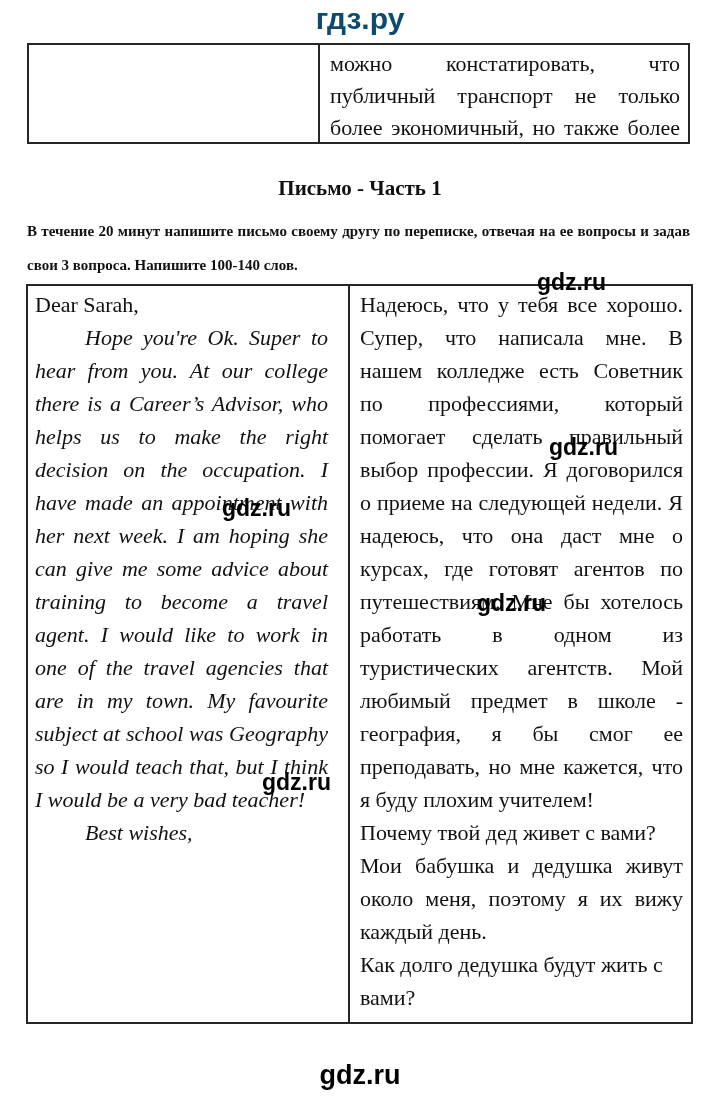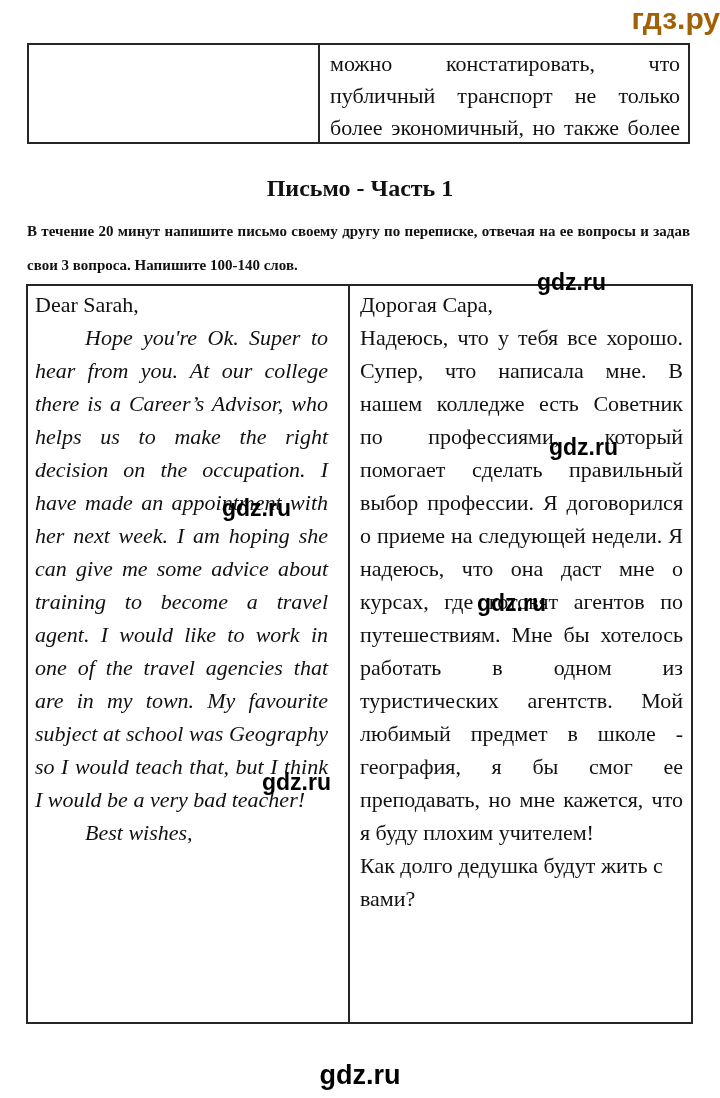--- a/index.html
+++ b/index.html
@@ -7,25 +7,25 @@
   body {
     width: 720px; height: 1098px;
     background: #ffffff; color: #111;
     position: relative; overflow: hidden;
     font-family: "Liberation Serif", serif;
   }
 
   
   .logo-top {
     margin: 2px 0 0 0;
-    text-align: right;
+    text-align: center;
     font-family: "Liberation Sans", sans-serif;
     font-weight: bold;
     font-size: 30px; line-height: 34px;
-    color: #a16207;
+    color: #0c4a6e;
   }
   .logo-bottom {
     position: absolute; left: 0; right: 0; top: 1060px;
     text-align: center;
     font-family: "Liberation Sans", sans-serif;
     font-weight: bold;
     font-size: 27px; line-height: 30px;
     color: #000;
   }
 
@@ -49,21 +49,21 @@
     padding: 3px 8px 0 10px;
     font-size: 22px; line-height: 32px;
   }
   .top-tbl .cell-text p { margin: 0; text-align: justify; }
 
   
   .sec-title {
     margin: 28px 0 0 0;
     text-align: center;
     font-weight: bold;
-    font-size: 24px; line-height: 32px;
+    font-size: 21px; line-height: 32px;
   }
   .instruction {
     margin: 10px 0 0 27px;
     width: 663px;
     font-weight: bold;
     font-size: 15px; line-height: 34px;
     text-align: justify;
   }
 
   
@@ -119,22 +119,23 @@
 <p class="instruction">В течение 20 минут напишите письмо своему другу по переписке, отвечая на ее вопросы и задав свои 3 вопроса. Напишите 100-140 слов.</p>
 
 <div class="tbl letter-tbl">
   <div class="cell cell-en">
     <p class="noj">Dear Sarah,</p>
     <p class="ind">Hope you're Ok. Super to hear from you. At our college there is a Career’s Advisor, who helps us to make the right decision on the occupation. I have made an appointment with her next week. I am hoping she can give me some advice about training to become a travel agent. I would like to work in one of the travel agencies that are in my town. My favourite subject at school was Geography so I would teach that, but I think I would be a very bad teacher!</p>
     <p class="ind noj">Best wishes,</p>
 
   </div>
   <div class="cell cell-ru">
-    <p class="noj">Дорогая Сара,</p>
     <p>Надеюсь, что у тебя все хорошо. Супер, что написала мне. В нашем колледже есть Советник по профессиями, который помогает сделать правильный выбор профессии. Я договорился о приеме на следующей недели. Я надеюсь, что она даст мне о курсах, где готовят агентов по путешествиям. Мне бы хотелось работать в одном из туристических агентств. Мой любимый предмет в школе - география, я бы смог ее преподавать, но мне кажется, что я буду плохим учителем!</p>
+    <p class="noj">Почему твой дед живет с вами?</p>
+    <p>Мои бабушка и дедушка живут около меня, поэтому я их вижу каждый день.</p>
     <p class="noj">Как долго дедушка будут жить с вами?</p>
 
   </div>
 </div>
 
 <span class="wm wm1">gdz.ru</span>
 <span class="wm wm2">gdz.ru</span>
 <span class="wm wm3">gdz.ru</span>
 <span class="wm wm4">gdz.ru</span>
 <span class="wm wm5">gdz.ru</span>

